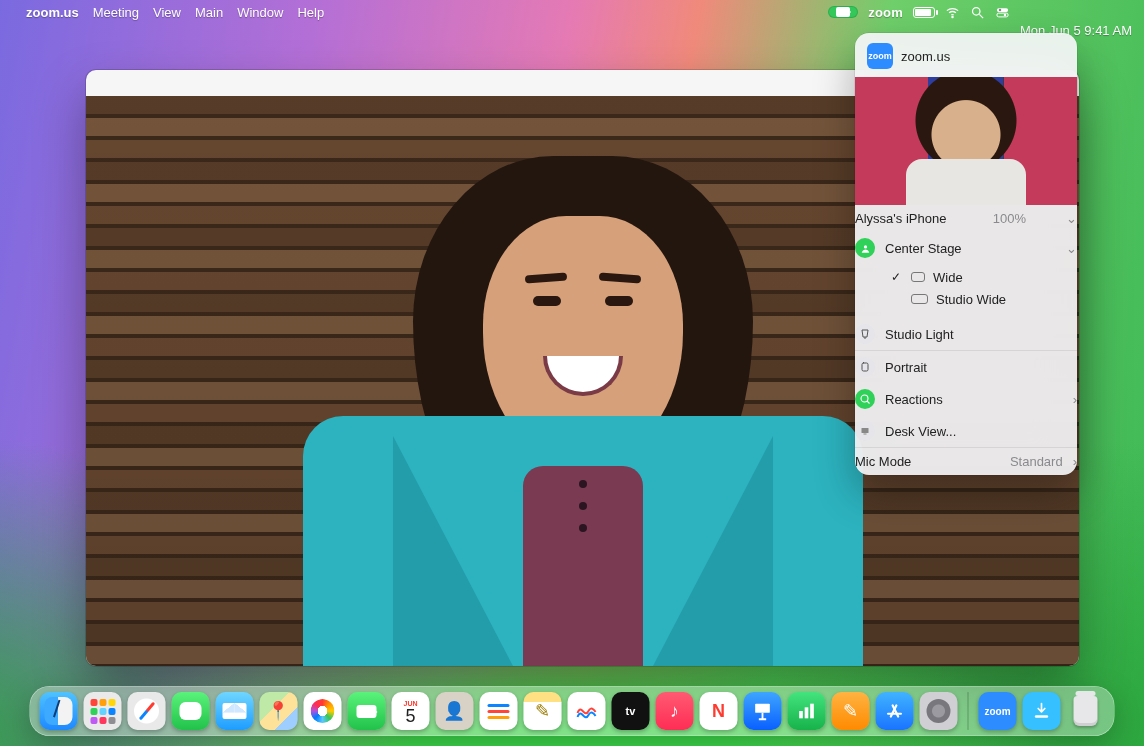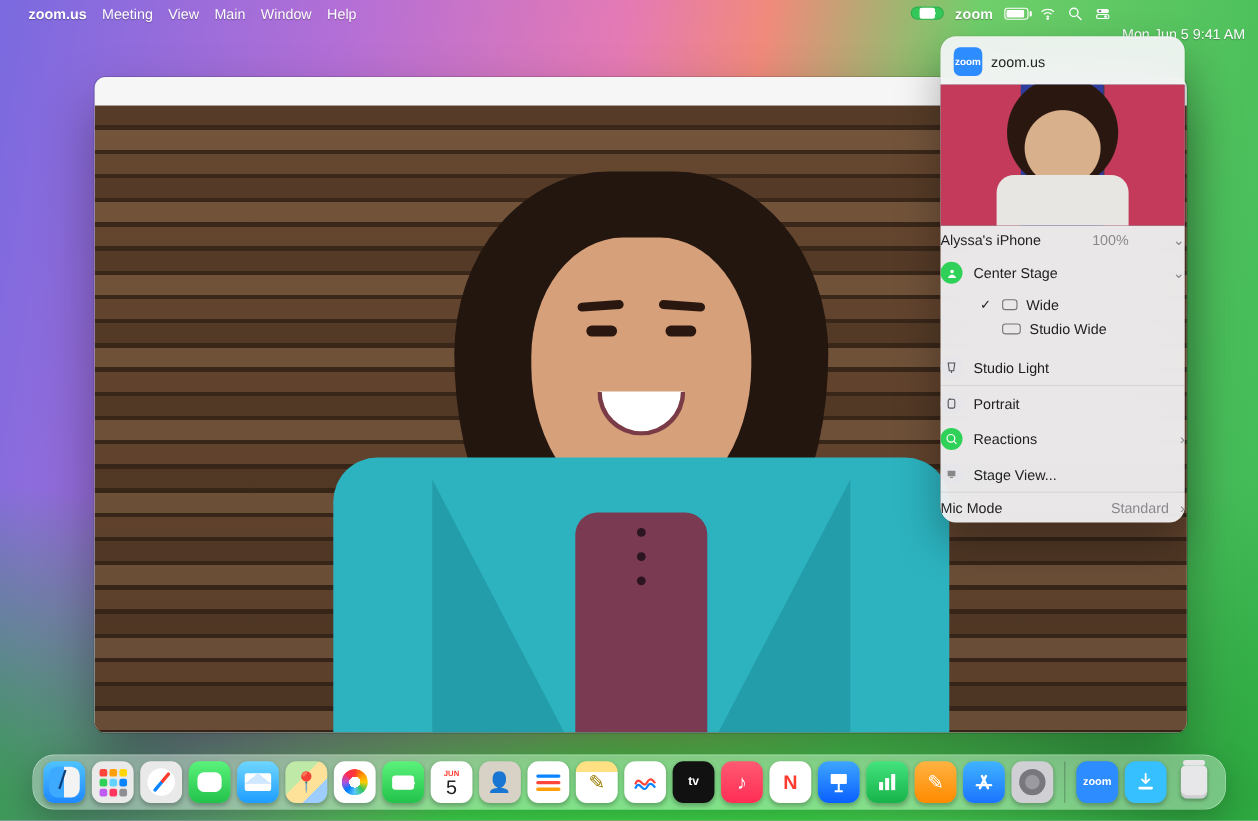--- a/index.html
+++ b/index.html
@@ -346,21 +346,21 @@
     <span class="grow">Reactions</span>
     <span class="chev">›</span>
   </div>
   <div class="row">
     <span class="ico">
       <svg viewBox="0 0 24 24" width="12" height="12" fill="#888">
           <rect x="5" y="6" width="14" height="10" rx="1"></rect>
           <rect x="9" y="17" width="6" height="2"></rect>
         </svg>
     </span>
-    <span>Stage View...</span>
+    <span>Desk View...</span>
   </div>
 
   <div class="row sep-top">
     <span class="grow">Mic Mode</span>
     <span class="val">Standard</span>
     <span class="chev">›</span>
   </div>
 </div>
 
 <div class="dock">

